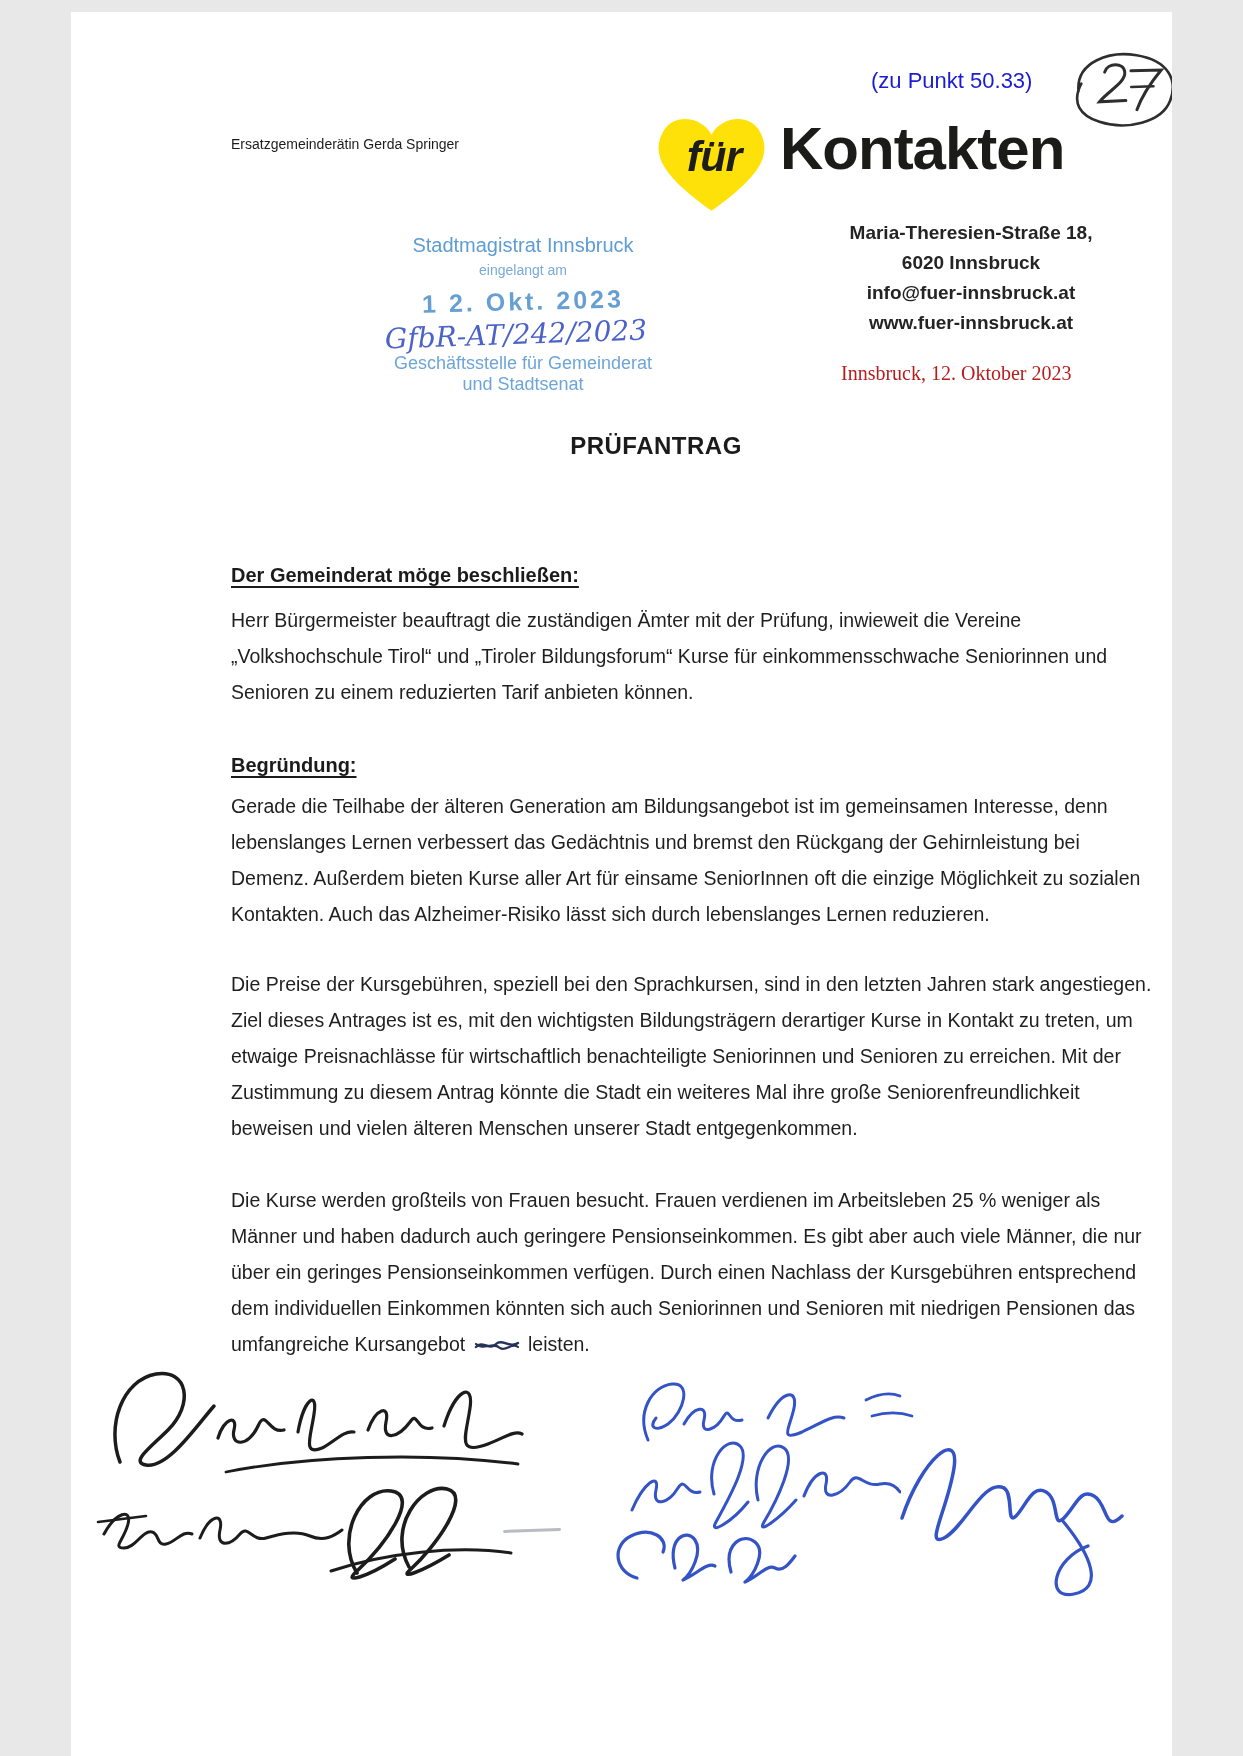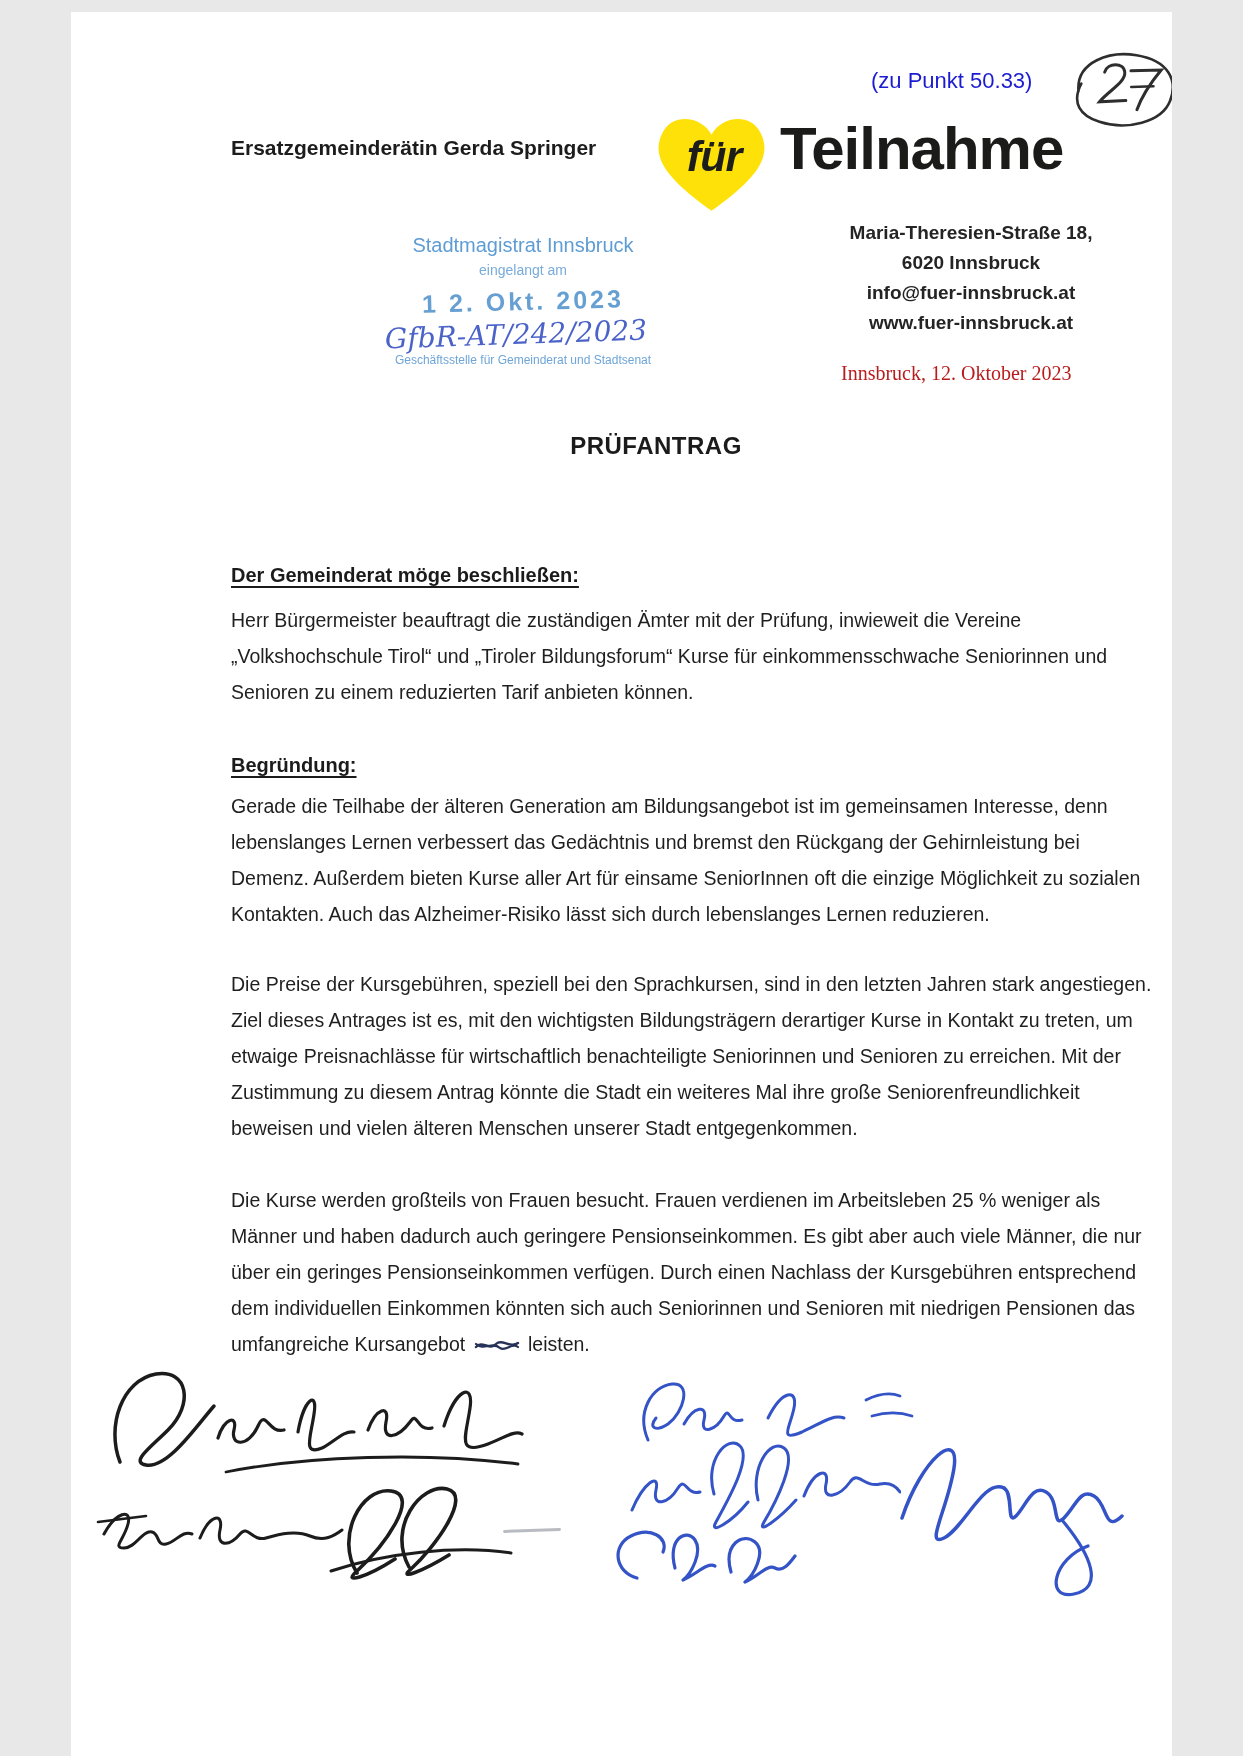--- a/index.html
+++ b/index.html
@@ -7,21 +7,21 @@
     position:relative;
     width:1101px;height:1756px;
     background:#ffffff;
     font-family:"Liberation Sans", sans-serif;
     color:#1f1f1f;
     overflow:hidden;
     margin:12px auto;
   }
   .abs{position:absolute;}
   .ref-note{left:800px;top:56px;font-size:22px;color:#1b1bd2;}
-  .sender{left:160px;top:124px;font-size:21px;font-weight:700;color:#1c1c1c;}
+  .sender{left:160px;top:124px;font-size:14px;font-weight:400;color:#1c1c1c;}
 
   
   .logo{left:583px;top:96px;width:420px;height:105px;}
   .logo .heart{position:absolute;left:0;top:4px;}
   .logo .fuer{
     position:absolute;left:10px;top:24px;width:100px;text-align:center;
     font-size:43px;font-weight:700;font-style:italic;color:#1d1d1b;letter-spacing:-1px;
   }
   .logo .brand{
     position:absolute;left:126px;top:6px;
@@ -30,21 +30,21 @@
 
   
   .stamp{left:312px;top:222px;width:280px;text-align:center;}
   .stamp .org{font-size:20px;color:#5e9cd4;font-weight:500;}
   .stamp .received{font-size:14px;color:#79abdb;margin-top:5px;}
   .stamp .date{font-size:25px;color:#5a97cf;font-weight:600;letter-spacing:3px;margin-top:9px;transform:rotate(-1.5deg);opacity:.92;}
   .stamp .fileref{
     font-size:28px;color:#4b63c8;font-style:italic;margin-top:2px;
     font-family:"DejaVu Serif", serif;transform:rotate(-2deg);white-space:nowrap;margin-left:-14px;
   }
-  .stamp .office{font-size:12px;color:#6ea5d8;margin-top:2px;}
+  .stamp .office{font-size:18px;color:#6ea5d8;margin-top:2px;}
 
   
   .contact{left:760px;top:206px;width:280px;text-align:center;line-height:30px;font-size:19px;color:#242424;}
   .contact .ln{font-weight:600;}
   .contact .ln.web{font-weight:700;}
   .dateline{left:770px;top:350px;font-size:20px;color:#b91c1c;font-family:Liberation Serif, serif;}
 
   .title{left:160px;top:420px;width:850px;text-align:center;font-size:24px;font-weight:700;letter-spacing:.5px;color:#1b1b1b;}
   .subtitle{left:160px;top:462px;width:850px;text-align:center;font-size:20px;font-weight:700;line-height:35px;color:#1c1c1c;}
 
@@ -84,21 +84,21 @@
     <path d="M68,40 L90,37" fill="none" stroke="#2e2e2e" stroke-width="2.6" stroke-linecap="round"></path>
   </svg>
 
   <div class="abs sender">Ersatzgemeinderätin Gerda Springer</div>
 
   <div class="abs logo">
     <svg class="heart" width="115" height="100" viewBox="0 0 100 88">
       <path d="M50 20 C42 4 16 0 7 18 C-5 41 14 61 50 87 C86 61 105 41 93 18 C84 0 58 4 50 20 Z" fill="#ffe10a"></path>
     </svg>
     <span class="fuer">für</span>
-    <span class="brand">Teilnahme</span>
+    <span class="brand">Kontakten</span>
   </div>
 
   <div class="abs stamp">
     <div class="org">Stadtmagistrat Innsbruck</div>
     <div class="received">eingelangt am</div>
     <div class="date">1 2. Okt. 2023</div>
     <div class="fileref">GfbR-AT/242/2023</div>
     <div class="office">Geschäftsstelle für Gemeinderat und Stadtsenat</div>
   </div>
 

